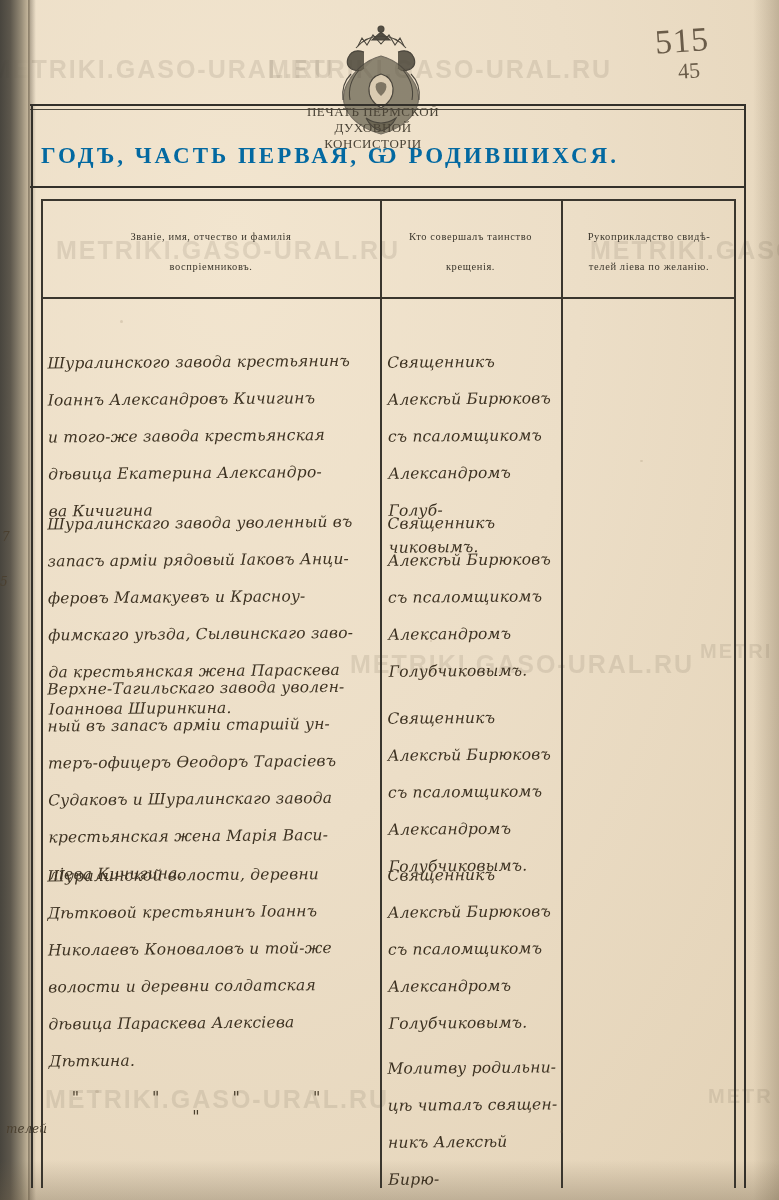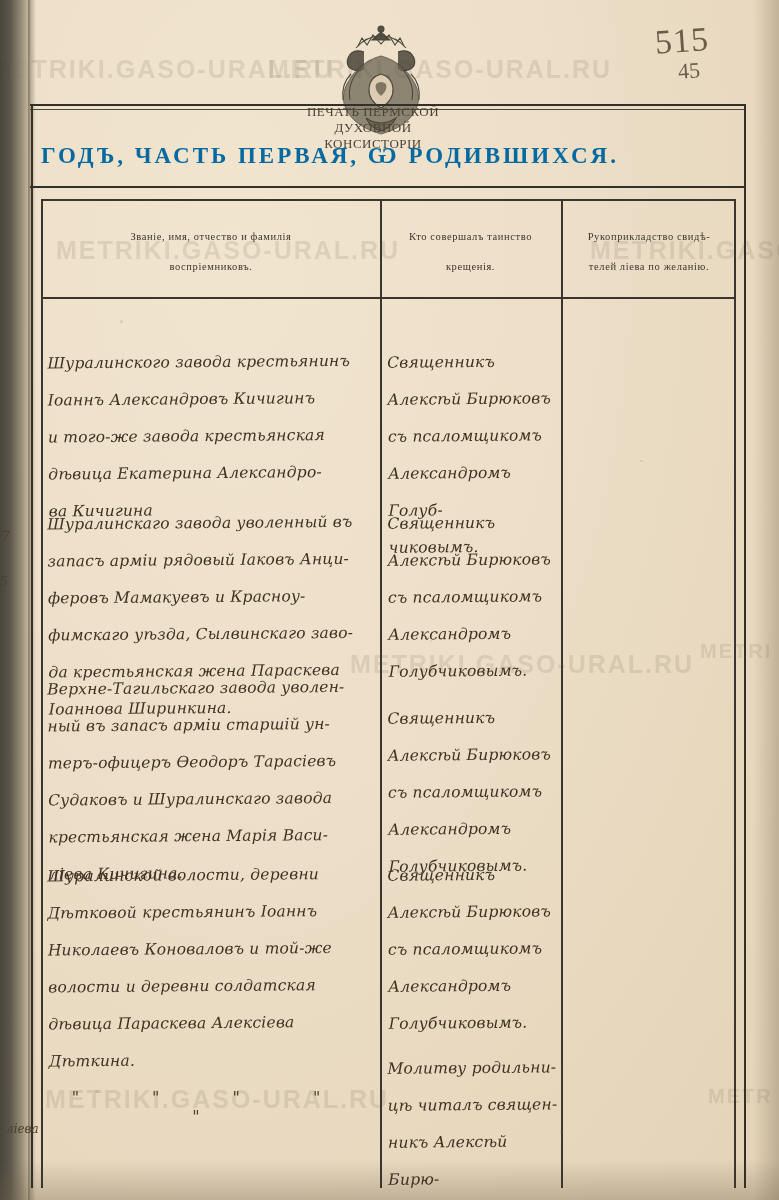--- a/index.html
+++ b/index.html
@@ -343,21 +343,21 @@
 
   <div class="hand c2 rec5-c2">Молитву родильни-
 цѣ читалъ священ-
 никъ Алексѣй Бирю-
 ковъ.</div>
 
   <div class="ditto">" " " " "</div>
 
   <div class="margin-mark mm1">7</div>
   <div class="margin-mark mm2">5</div>
-  <div class="margin-mark mm3">ліева</div>
+  <div class="margin-mark mm3">телей</div>
 
   <div class="speck" style="left:120px; top:320px; width:3px; height:3px;"></div>
   <div class="speck" style="left:430px; top:640px; width:2px; height:2px;"></div>
   <div class="speck" style="left:640px; top:460px; width:3px; height:2px;"></div>
   <div class="speck" style="left:230px; top:980px; width:2px; height:2px;"></div>
   <div class="speck" style="left:560px; top:1130px; width:3px; height:3px;"></div>
   <div class="speck" style="left:95px; top:1090px; width:4px; height:3px;"></div>
 </div>
 
 </body></html>

